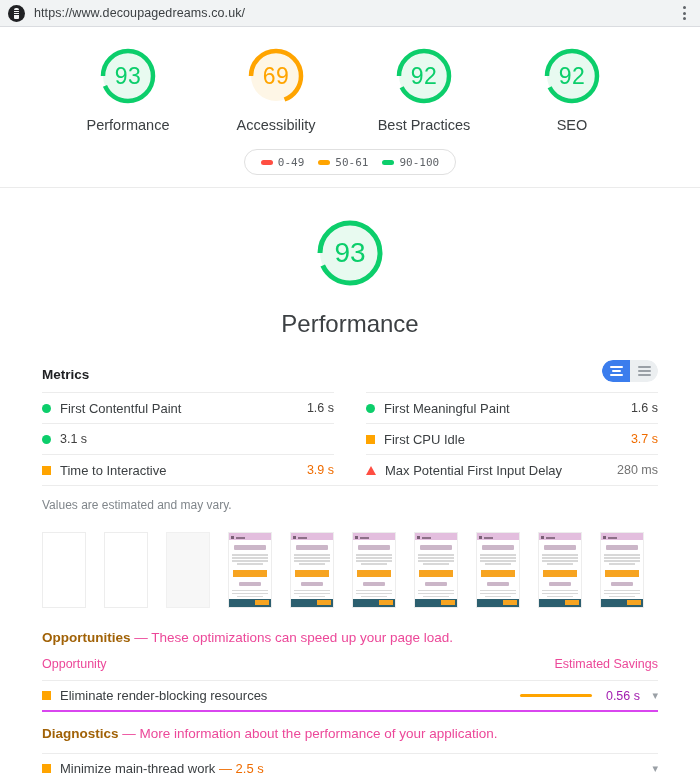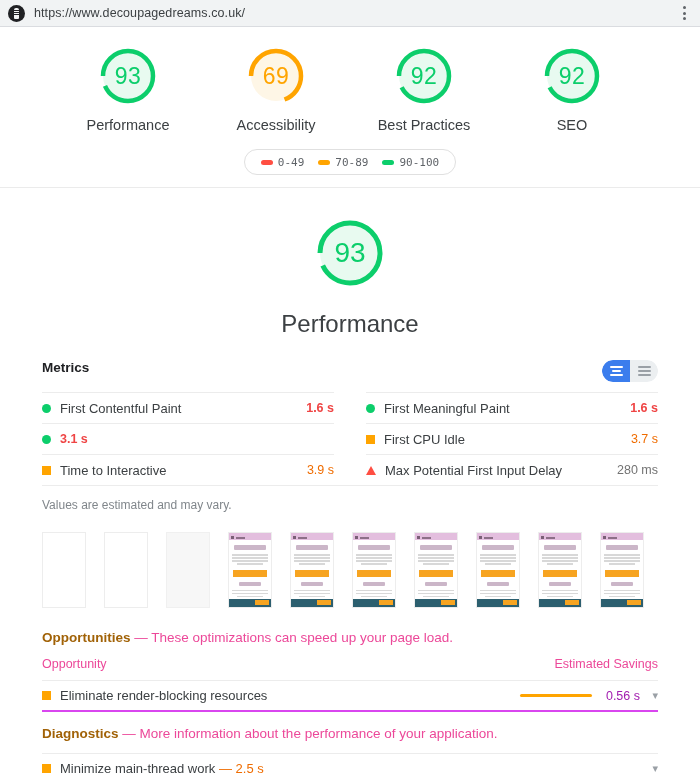--- a/index.html
+++ b/index.html
@@ -136,21 +136,21 @@
     margin-top: 20px;
     font-size: 24px;
     font-weight: 400;
     color: #3c4043;
   }
 
   
   .section { padding: 0 42px; }
   .metrics-head {
     display: flex;
-    align-items: flex-start;
+    align-items: flex-end;
     justify-content: space-between;
     margin-top: 22px;
     padding-bottom: 10px;
   }
   .metrics-title { font-size: 13.5px; font-weight: bold; color: #202124; }
   .toggle {
     display: flex; align-items: center;
     border-radius: 12px; overflow: hidden;
     height: 22px;
   }
@@ -186,21 +186,21 @@
   .metric-row .mv { font-size: 12.5px; }
   .mark { width: 9px; height: 9px; margin-right: 9px; flex: 0 0 9px; }
   .mark.pass { border-radius: 50%; background: #0cce6b; }
   .mark.avg  { background: #ffa400; }
   .mark.fail {
     width: 0; height: 0; background: none;
     border-left: 5px solid transparent;
     border-right: 5px solid transparent;
     border-bottom: 9px solid #ff4e42;
   }
-  .v-pass { color: #ef4444; font-weight: bold; }
+  .v-pass { color: #404040; }
   .v-avg  { color: #ef6c00; }
   .v-fail { color: #737373; }
 
   .metrics-bottom-rule { border-top: 1px solid #ececec; }
   .estimated-note {
     font-size: 12px; color: #80868b;
     padding-top: 12px;
   }
 
   
@@ -329,21 +329,21 @@
         <div class="gauge-label">SEO</div>
       </div>
     </div>
   <div class="legend" id="legend">
       <span class="legend-item">
         <i class="legend-swatch" style="background:#ff4e42"></i>
         <span>0-49</span>
       </span>
       <span class="legend-item">
         <i class="legend-swatch" style="background:#ffa400"></i>
-        <span>70-89</span>
+        <span>50-61</span>
       </span>
       <span class="legend-item">
         <i class="legend-swatch" style="background:#0cce6b"></i>
         <span>90-100</span>
       </span>
     </div>
 </div>
 
 <div class="hero">
   <div class="hero-gauge">

